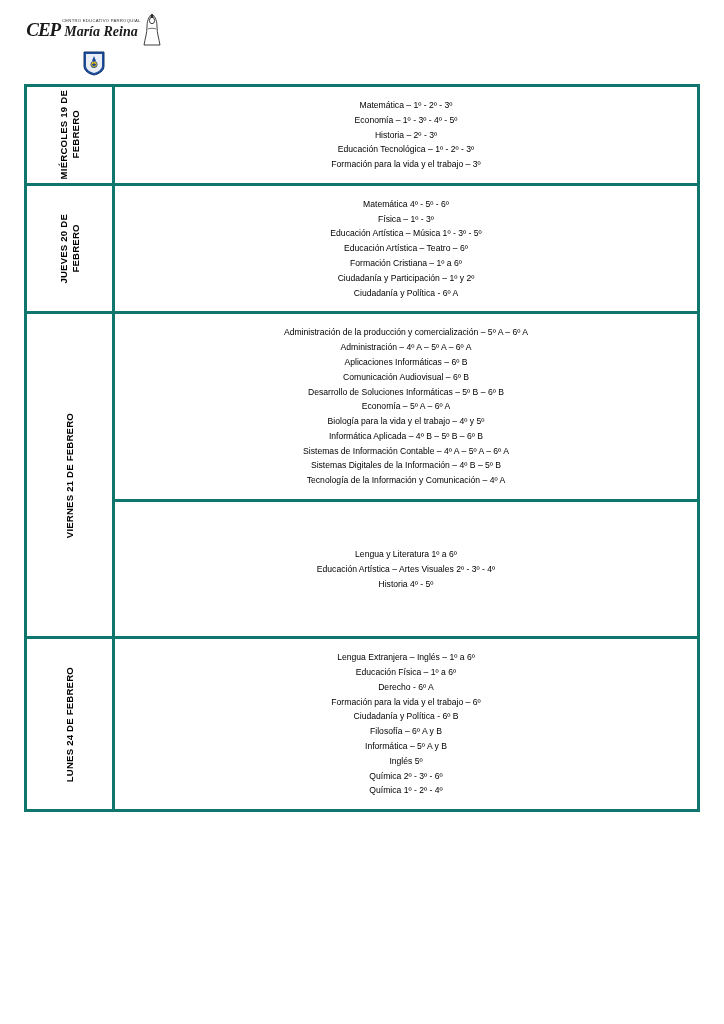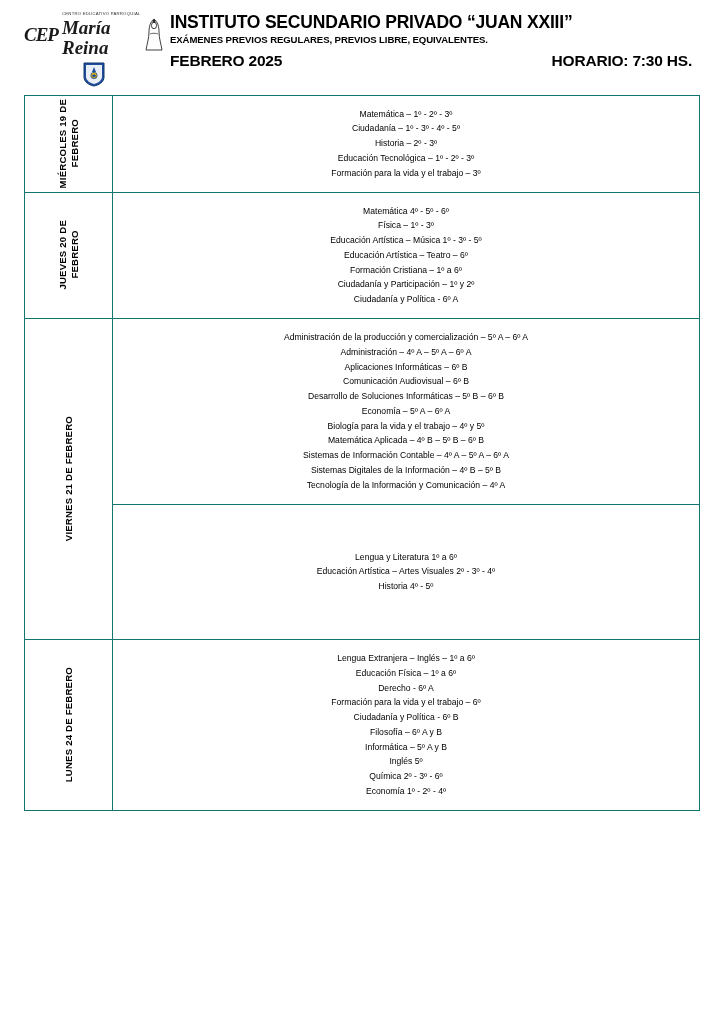--- a/index.html
+++ b/index.html
@@ -61,21 +61,21 @@
     font-size: 3.6px;
     letter-spacing: 0.2px;
     color: #333;
     white-space: nowrap;
     transform: scale(1.18);
   }
   .logo-name {
     font-family: "Liberation Serif", serif;
     font-style: italic;
     font-weight: bold;
-    font-size: 19px;
+    font-size: 14px;
     color: #1b1b1b;
     margin-top: 1px;
   }
   .logo-figure {
     width: 20px;
     height: 34px;
     position: relative;
   }
   .logo-figure svg { display: block; }
 
@@ -124,21 +124,21 @@
     padding-right: 8px;
   }
 
   
   table.schedule {
     width: 100%;
     border-collapse: collapse;
     table-layout: fixed;
   }
   table.schedule td {
-    border: 1px solid #0f766e;
+    border: 3px solid #0f766e;
     vertical-align: middle;
   }
   td.daycell {
     width: 88px;
     text-align: center;
     padding: 0;
   }
   .day-label {
     writing-mode: vertical-rl;
     transform: rotate(180deg);
@@ -190,42 +190,34 @@
         <svg width="26" height="26" viewBox="0 0 26 26">
           <path d="M3 2 H23 V16 C23 21 18 24 13 25 C8 24 3 21 3 16 Z" fill="#1f4e9c" stroke="#13366e" stroke-width="1"></path>
           <path d="M5 4 H21 V15.5 C21 19.5 17 22 13 23 C9 22 5 19.5 5 15.5 Z" fill="#e9eef7"></path>
           <path d="M13 6 L15 11 H11 Z" fill="#1f4e9c"></path>
           <circle cx="13" cy="14.5" r="3.2" fill="#f3c000" stroke="#1f4e9c" stroke-width="0.8"></circle>
           <path d="M13 12.2 L13.8 14 L15.6 14 L14.2 15.2 L14.8 17 L13 15.9 L11.2 17 L11.8 15.2 L10.4 14 L12.2 14 Z" fill="#1f4e9c"></path>
         </svg>
       </div>
     </div>
 
-    <div class="title-block">
-      <div class="title-main">INSTITUTO SECUNDARIO PRIVADO “JUAN XXIII”</div>
-      <div class="title-sub">EXÁMENES PREVIOS REGULARES, PREVIOS LIBRE, EQUIVALENTES.</div>
-      <div class="title-row3">
-        <div class="title-month">FEBRERO 2025</div>
-        <div class="title-time">HORARIO: 7:30 HS.</div>
-      </div>
-    </div>
 
   </div>
 
   <table class="schedule">
     <tbody>
 
       <tr>
         <td class="daycell">
           <div class="day-label">MIÉRCOLES 19 DE
 FEBRERO</div>
         </td>
         <td class="subjects">
           <div class="subject-line">Matemática – 1º - 2º - 3º</div>
-          <div class="subject-line">Ciudadanía – 1º - 3º - 4º - 5º</div>
+          <div class="subject-line">Economía – 1º - 3º - 4º - 5º</div>
           <div class="subject-line">Historia – 2º - 3º</div>
           <div class="subject-line">Educación Tecnológica – 1º - 2º - 3º</div>
           <div class="subject-line">Formación para la vida y el trabajo – 3º</div>
         </td>
       </tr>
 
       <tr>
         <td class="daycell">
           <div class="day-label">JUEVES 20 DE
 FEBRERO</div>
@@ -246,21 +238,21 @@
           <div class="day-label">VIERNES 21 DE FEBRERO</div>
         </td>
         <td class="subjects">
           <div class="subject-line">Administración de la producción y comercialización – 5º A – 6º A</div>
           <div class="subject-line">Administración – 4º A – 5º A – 6º A</div>
           <div class="subject-line">Aplicaciones Informáticas – 6º B</div>
           <div class="subject-line">Comunicación Audiovisual – 6º B</div>
           <div class="subject-line">Desarrollo de Soluciones Informáticas – 5º B – 6º B</div>
           <div class="subject-line">Economía – 5º A – 6º A</div>
           <div class="subject-line">Biología para la vida y el trabajo – 4º y 5º</div>
-          <div class="subject-line">Matemática Aplicada – 4º B – 5º B – 6º B</div>
+          <div class="subject-line">Informática Aplicada – 4º B – 5º B – 6º B</div>
           <div class="subject-line">Sistemas de Información Contable – 4º A – 5º A – 6º A</div>
           <div class="subject-line">Sistemas Digitales de la Información – 4º B – 5º B</div>
           <div class="subject-line">Tecnología de la Información y Comunicación – 4º A</div>
         </td>
       </tr>
       <tr>
         <td class="subjects">
           <div class="spacer-top"></div>
           <div class="subject-line">Lengua y Literatura 1º a 6º</div>
           <div class="subject-line">Educación Artística – Artes Visuales 2º - 3º - 4º</div>
@@ -276,19 +268,19 @@
         <td class="subjects">
           <div class="subject-line">Lengua Extranjera – Inglés – 1º a 6º</div>
           <div class="subject-line">Educación Física – 1º a 6º</div>
           <div class="subject-line">Derecho - 6º A</div>
           <div class="subject-line">Formación para la vida y el trabajo – 6º</div>
           <div class="subject-line">Ciudadanía y Política - 6º B</div>
           <div class="subject-line">Filosofía – 6º A y B</div>
           <div class="subject-line">Informática – 5º A y B</div>
           <div class="subject-line">Inglés 5º</div>
           <div class="subject-line">Química 2º - 3º - 6º</div>
-          <div class="subject-line">Economía 1º - 2º - 4º</div>
+          <div class="subject-line">Química 1º - 2º - 4º</div>
         </td>
       </tr>
     </tbody>
   </table>
 
 </div>
 
 </body></html>

